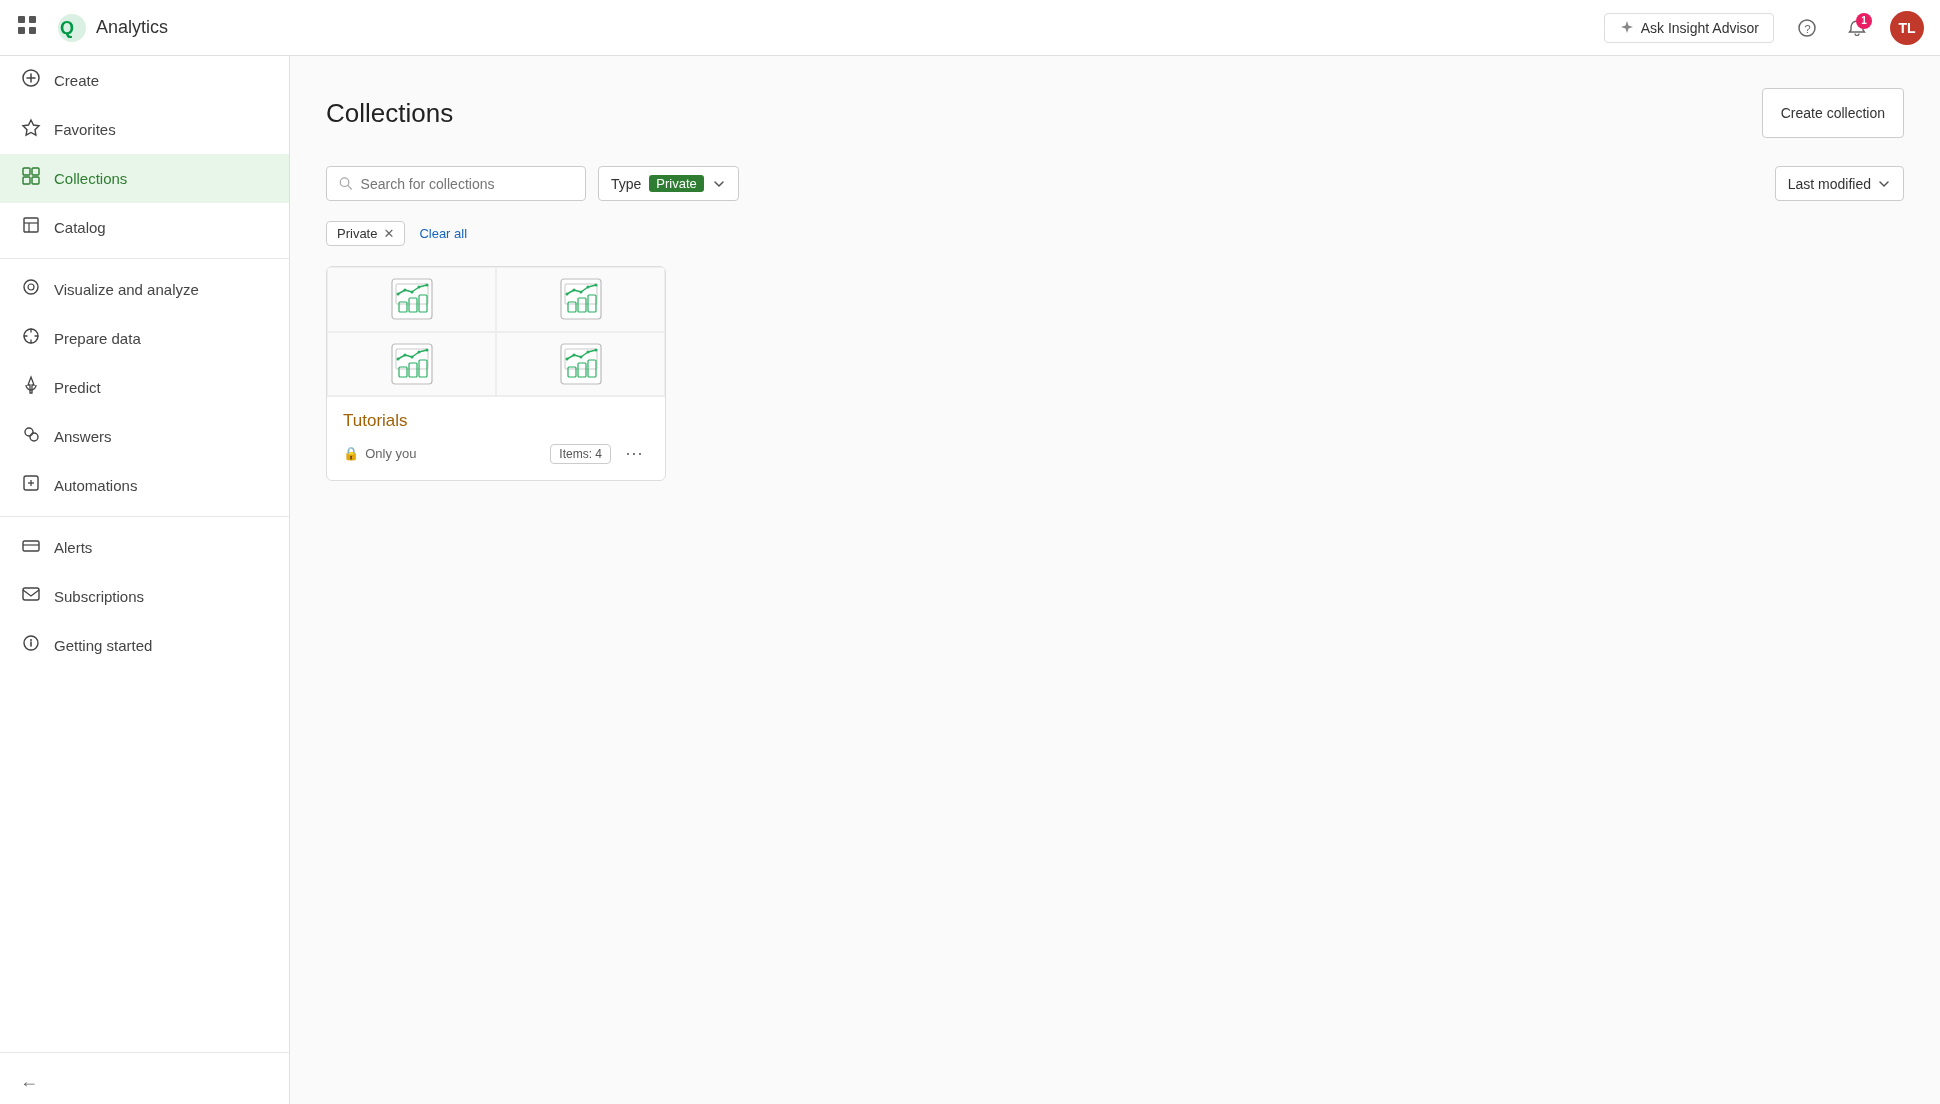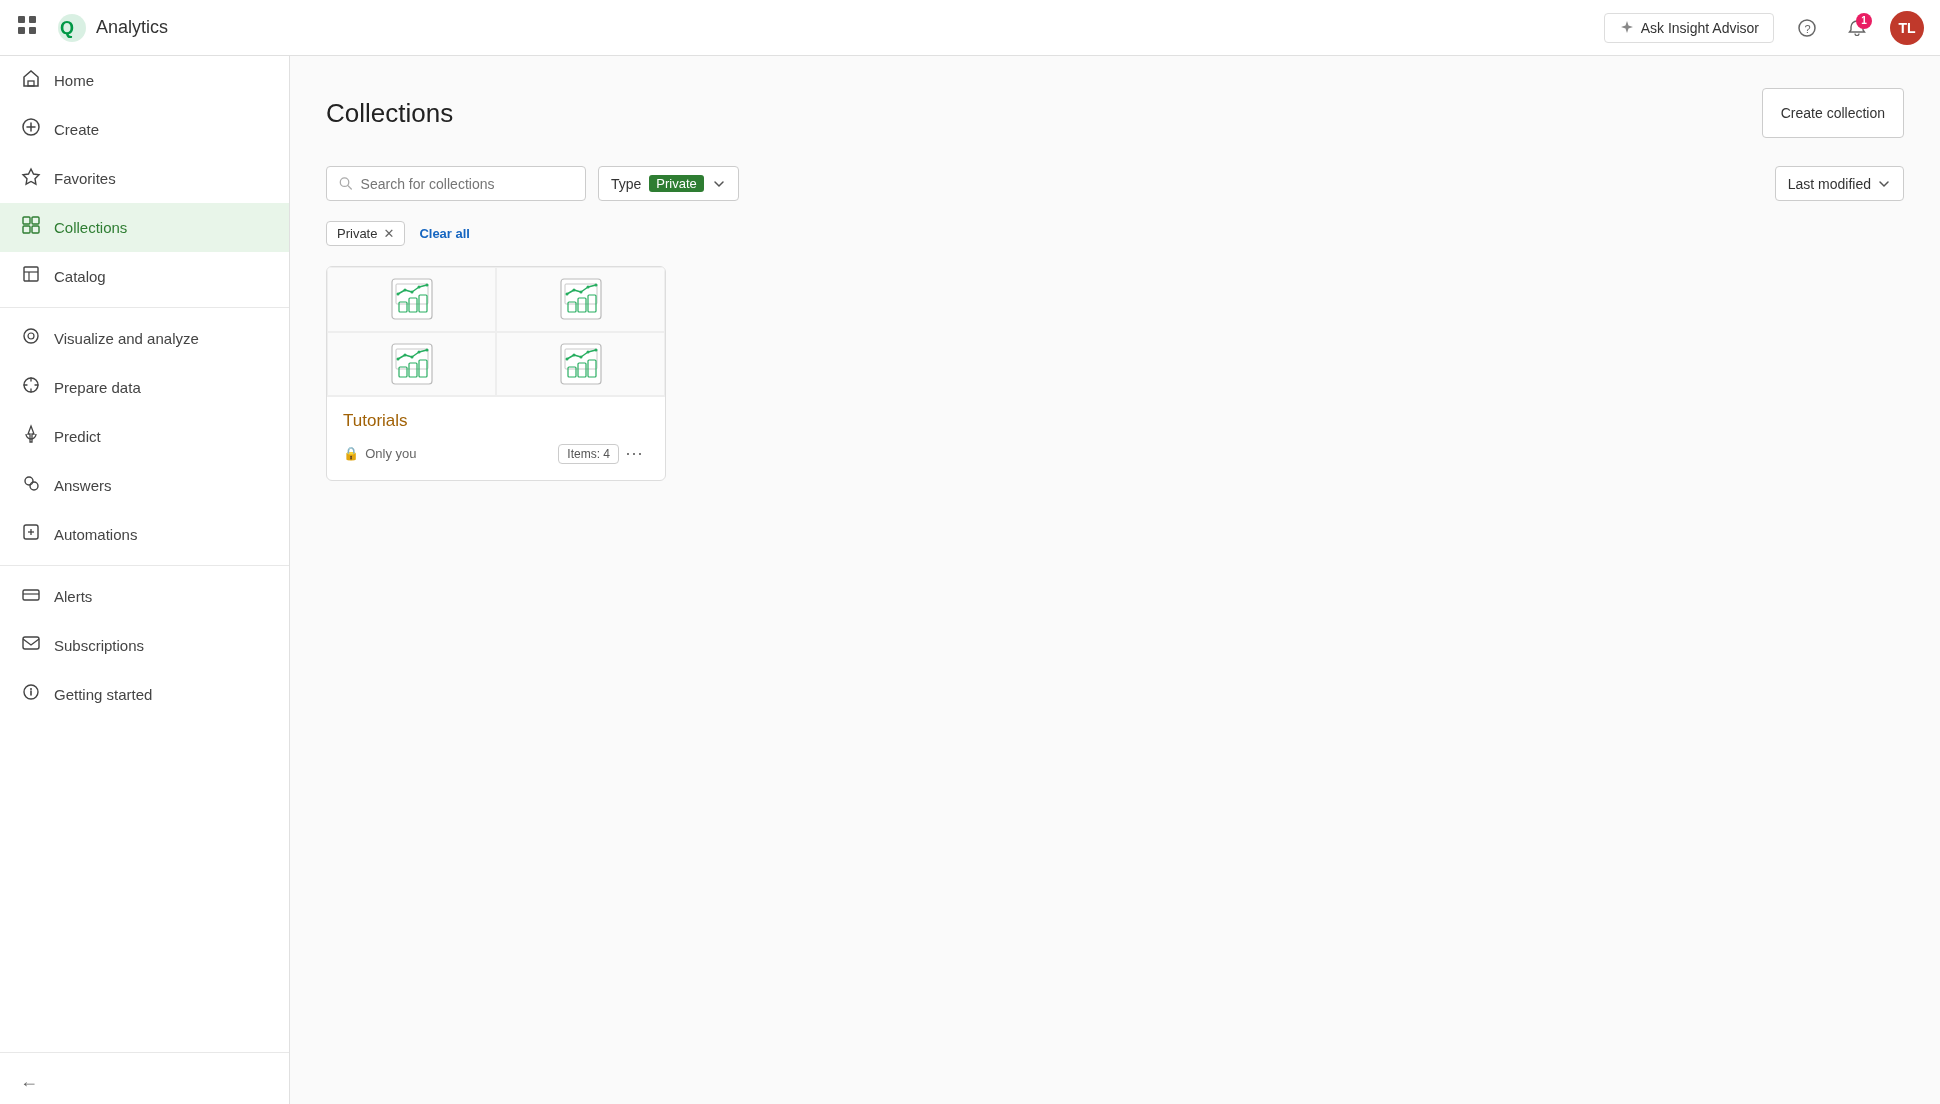--- a/index.html
+++ b/index.html
@@ -94,21 +94,21 @@
     }
 
     
     .active-filters { display: flex; align-items: center; gap: 10px; margin-bottom: 20px; }
     .filter-chip {
       display: flex; align-items: center; gap: 6px;
       border: 1px solid #ccc; border-radius: 4px; padding: 4px 10px;
       font-size: 13px; color: #333; background: #fff; cursor: pointer;
     }
     .clear-all-btn {
-      background: none; border: none; color: #1565c0; font-size: 13px; cursor: pointer; padding: 4px; font-weight: bold;
+      background: none; border: none; color: #1565c0; font-size: 13px; cursor: pointer; padding: 4px;
     }
 
     
     .cards-grid { display: flex; flex-wrap: wrap; gap: 20px; }
     .collection-card {
       background: #fff; border: 1px solid #ddd; border-radius: 6px;
       width: 340px; overflow: hidden; cursor: pointer;
     }
     .card-thumbnails {
       display: grid; grid-template-columns: 1fr 1fr; grid-template-rows: 1fr 1fr;
@@ -117,21 +117,21 @@
     .thumb {
       display: flex; align-items: center; justify-content: center;
       border: 0.5px solid #eee; background: #fafafa;
     }
     .thumb svg { width: 46px; height: 46px; }
     .card-body { padding: 14px 16px; }
     .card-title { font-size: 17px; font-weight: 500; color: #a16207; margin-bottom: 10px; }
     .card-footer { display: flex; align-items: center; justify-content: space-between; }
     .card-owner { display: flex; align-items: center; gap: 6px; font-size: 13px; color: #666; }
     .lock-icon { font-size: 13px; }
-    .card-meta { display: flex; align-items: center; }
+    .card-meta { display: flex; align-items: center; gap: 8px; }
     .items-badge {
       border: 1px solid #ccc; border-radius: 4px; padding: 2px 8px; font-size: 12px; color: #555;
     }
     .more-btn { background: none; border: none; cursor: pointer; font-size: 18px; color: #666; padding: 2px 6px; border-radius: 4px; }
   </style>
 </head>
 <body>
 
 <nav class="topnav">
   <div class="topnav-grid-icon">
@@ -171,27 +171,20 @@
       <div class="badge">1</div>
     </div>
     <div class="avatar">TL</div>
   </div>
 </nav>
 
 <div class="layout">
 
   <aside class="sidebar">
     <div id="sidebar-items-container">
-        <div class="sidebar-item">
-      <span class="sidebar-item-icon" style="color:inherit"><svg width="20" height="20" viewBox="0 0 20 20" fill="none">
-              <path d="M3 9l7-6 7 6v9H3z" stroke="currentColor" stroke-width="1.5" fill="none"></path>
-              <rect x="7" y="13" width="6" height="5" stroke="currentColor" stroke-width="1.3" fill="none"></rect>
-            </svg></span>
-      <span>Home</span>
-    </div>
         <div class="sidebar-item">
       <span class="sidebar-item-icon" style="color:inherit"><svg width="20" height="20" viewBox="0 0 20 20" fill="none">
               <circle cx="10" cy="10" r="8" stroke="currentColor" stroke-width="1.5"></circle>
               <line x1="10" y1="6" x2="10" y2="14" stroke="currentColor" stroke-width="1.5" stroke-linecap="round"></line>
               <line x1="6" y1="10" x2="14" y2="10" stroke="currentColor" stroke-width="1.5" stroke-linecap="round"></line>
             </svg></span>
       <span>Create</span>
     </div>
         <div class="sidebar-item">
       <span class="sidebar-item-icon" style="color:inherit"><svg width="20" height="20" viewBox="0 0 20 20" fill="none">

